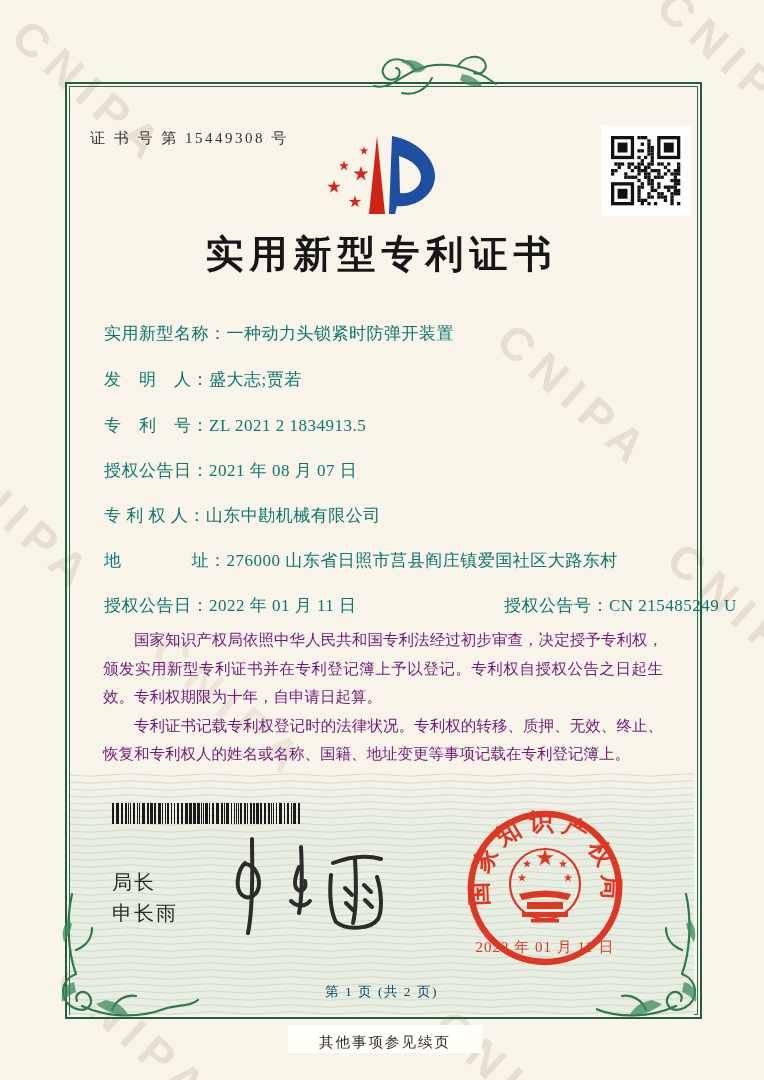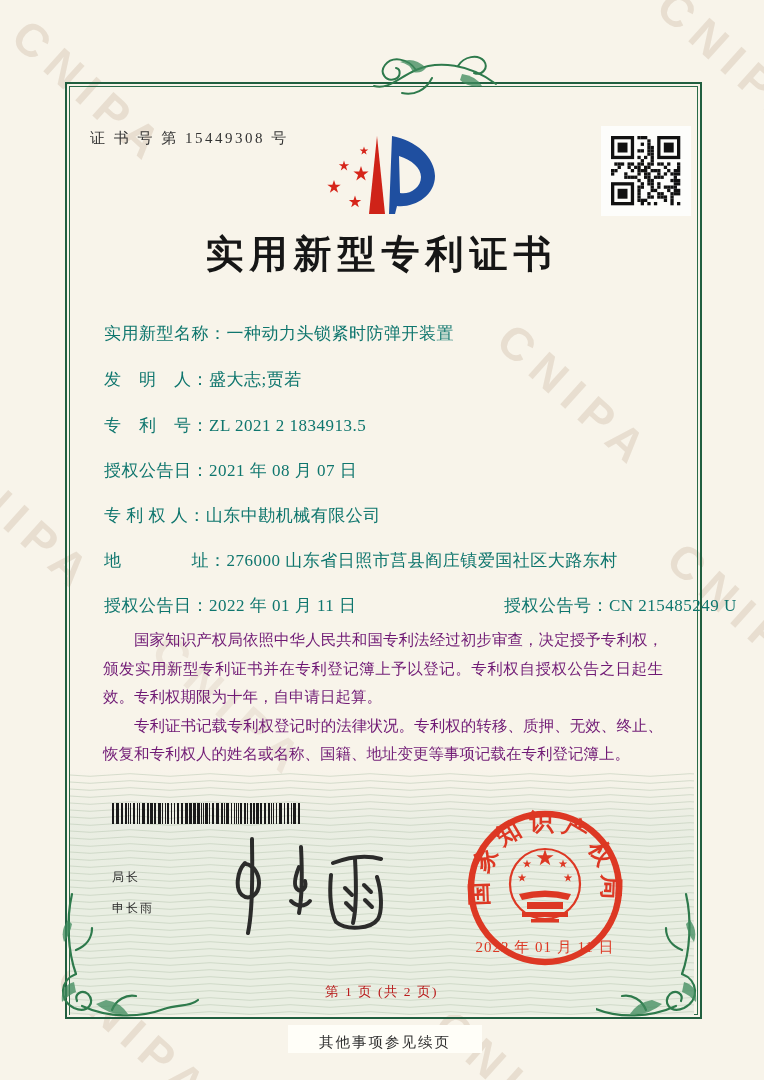--- a/index.html
+++ b/index.html
@@ -44,29 +44,29 @@
   .frow-second{position:absolute;left:400px;top:0;}
   .legal{
     position:absolute;left:103px;top:626px;width:560px;z-index:2;
     font-size:15.5px;line-height:28.5px;color:#701a75;text-align:justify;
   }
   .legal p{margin:0;text-indent:2em;}
   .barcode{position:absolute;left:110px;top:803px;z-index:2;}
   .signer{
     position:absolute;left:112px;z-index:2;
     font-family:Liberation Sans, sans-serif;
-    font-size:12px;letter-spacing:2px;color:#2a2a2a;text-align:center;
+    font-size:20px;letter-spacing:2px;color:#2a2a2a;text-align:center;
   }
   .signer.t1{top:869px;}
   .signer.t2{top:900px;}
   .signature{position:absolute;left:215px;top:833px;z-index:3;}
   .seal{position:absolute;left:459px;top:802px;z-index:4;}
   .pageinfo{
     position:absolute;left:65px;top:983px;width:633px;z-index:2;
-    text-align:center;font-size:13.5px;letter-spacing:1.5px;color:#b91c1c;
+    text-align:center;font-size:13.5px;letter-spacing:1.5px;color:#0c4a6e;
   }
   .contnote{
     position:absolute;left:288px;top:1025px;width:194px;height:28px;z-index:2;
     background:#fffef8;text-align:center;line-height:34px;
     font-size:14.5px;letter-spacing:2px;color:#2f2f2f;
   }
   .ornament{position:absolute;z-index:2;pointer-events:none;}
 </style>
 </head>
 <body>

